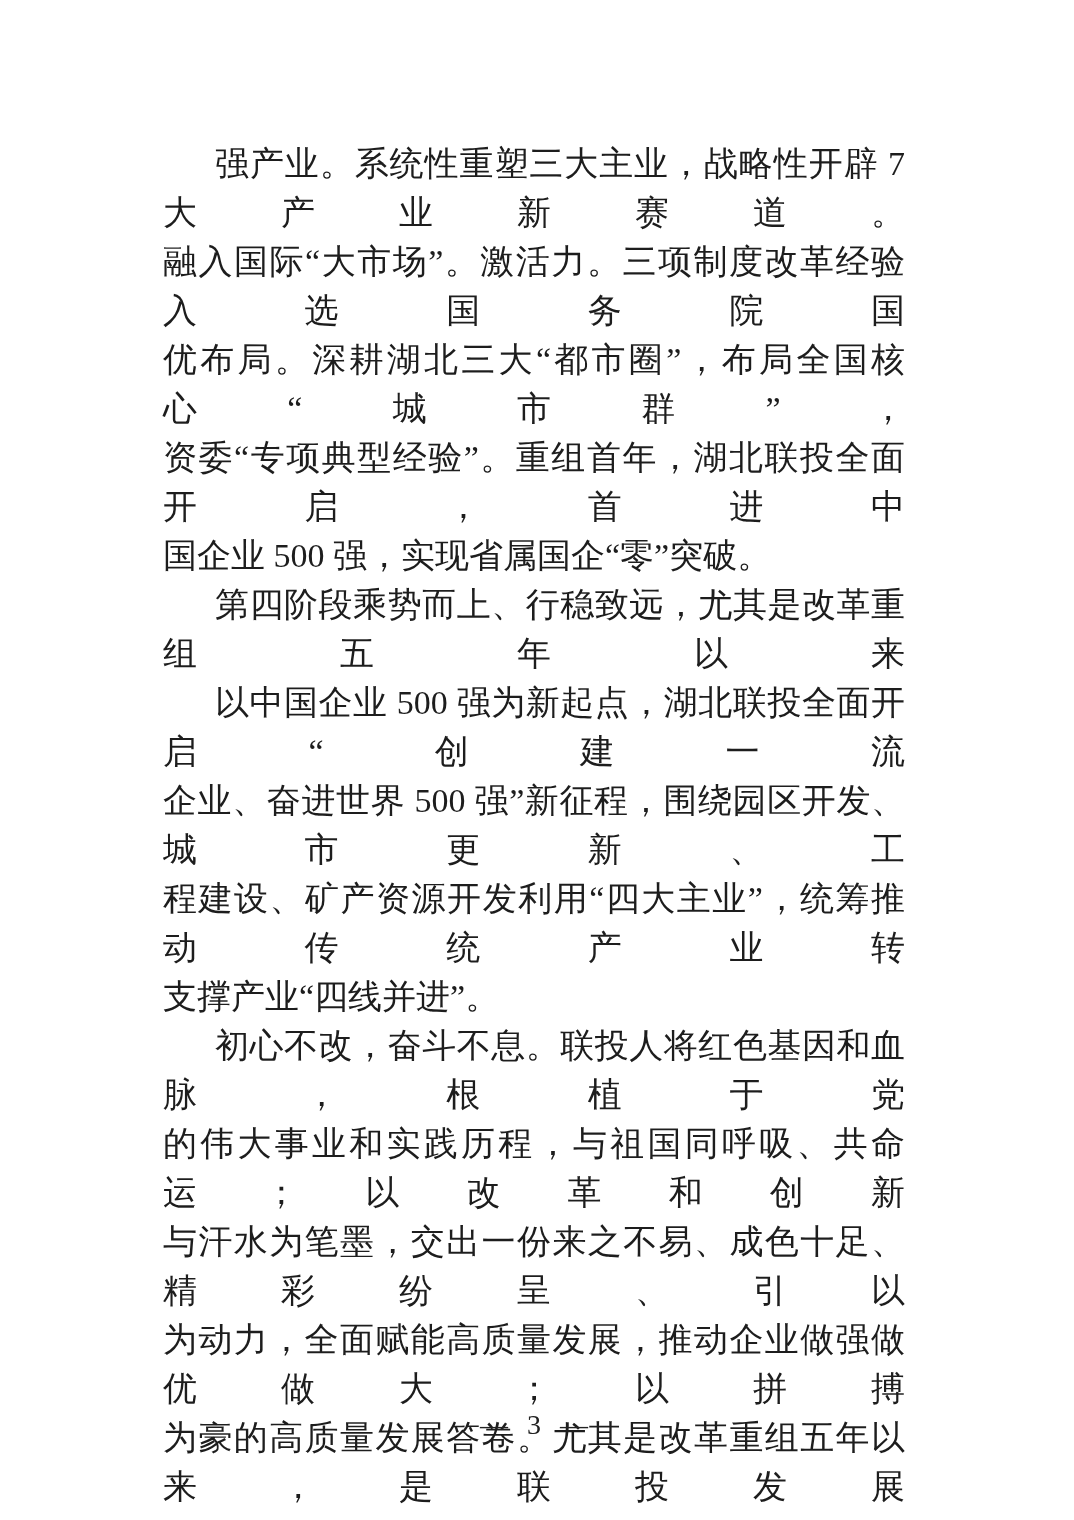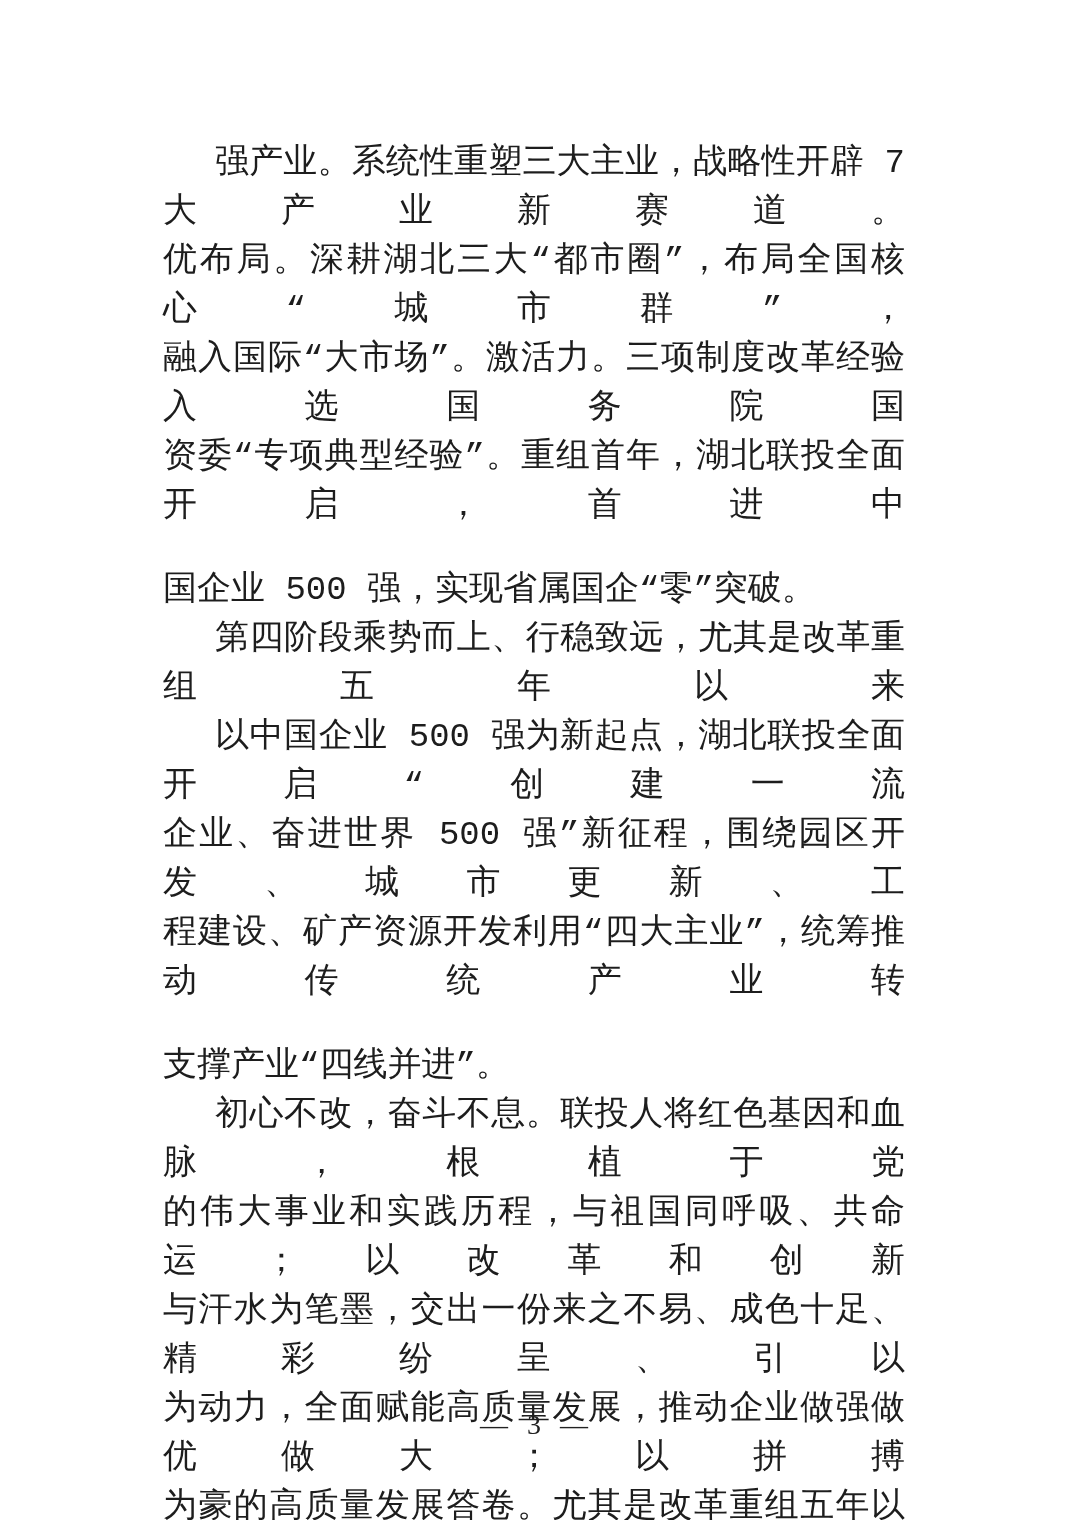--- a/index.html
+++ b/index.html
@@ -15,52 +15,52 @@
     color: #1d1d1d;
     font-family: "Liberation Serif", "DejaVu Serif", serif;
     overflow: hidden;
   }
   .doc-body {
     position: absolute;
     left: 163px;
     top: 139px;
     width: 742px;
   }
-  .block { margin: 0; font-family: Liberation Mono, monospace; }
+  .block { margin: 0; }
   .line {
     font-size: 34px;
     line-height: 49px;
     letter-spacing: 0;
     text-align: justify;
     text-align-last: justify;
     color: #1d1d1d;
   }
   .line.indent { text-indent: 52px; }
-  .line.short { text-align-last: left; margin-top: 35px; }
+  .line.short { text-align-last: left; }
   .page-footer {
     position: absolute;
     left: 0;
     right: 0;
     top: 1405px;
     text-align: center;
     font-size: 28px;
     line-height: 40px;
     letter-spacing: 6px;
     color: #222222;
   }
 </style>
 </head>
 <body>
 
 <div class="page">
   <main class="doc-body">
       <div class="block paragraph">
         <div class="line indent">强产业。系统性重塑三大主业，战略性开辟 7 大产业新赛道。</div>
+        <div class="line">融入国际“大市场”。激活力。三项制度改革经验入选国务院国</div>
         <div class="line">优布局。深耕湖北三大“都市圈”，布局全国核心“城市群”，</div>
-        <div class="line">融入国际“大市场”。激活力。三项制度改革经验入选国务院国</div>
         <div class="line">资委“专项典型经验”。重组首年，湖北联投全面开启，首进中</div>
         <div class="line short">国企业 500 强，实现省属国企“零”突破。</div>
       </div>
       <div class="block paragraph">
         <div class="line indent">第四阶段乘势而上、行稳致远，尤其是改革重组五年以来</div>
       </div>
       <div class="block paragraph">
         <div class="line indent">以中国企业 500 强为新起点，湖北联投全面开启“创建一流</div>
         <div class="line">企业、奋进世界 500 强”新征程，围绕园区开发、城市更新、工</div>
         <div class="line">程建设、矿产资源开发利用“四大主业”，统筹推动传统产业转</div>

